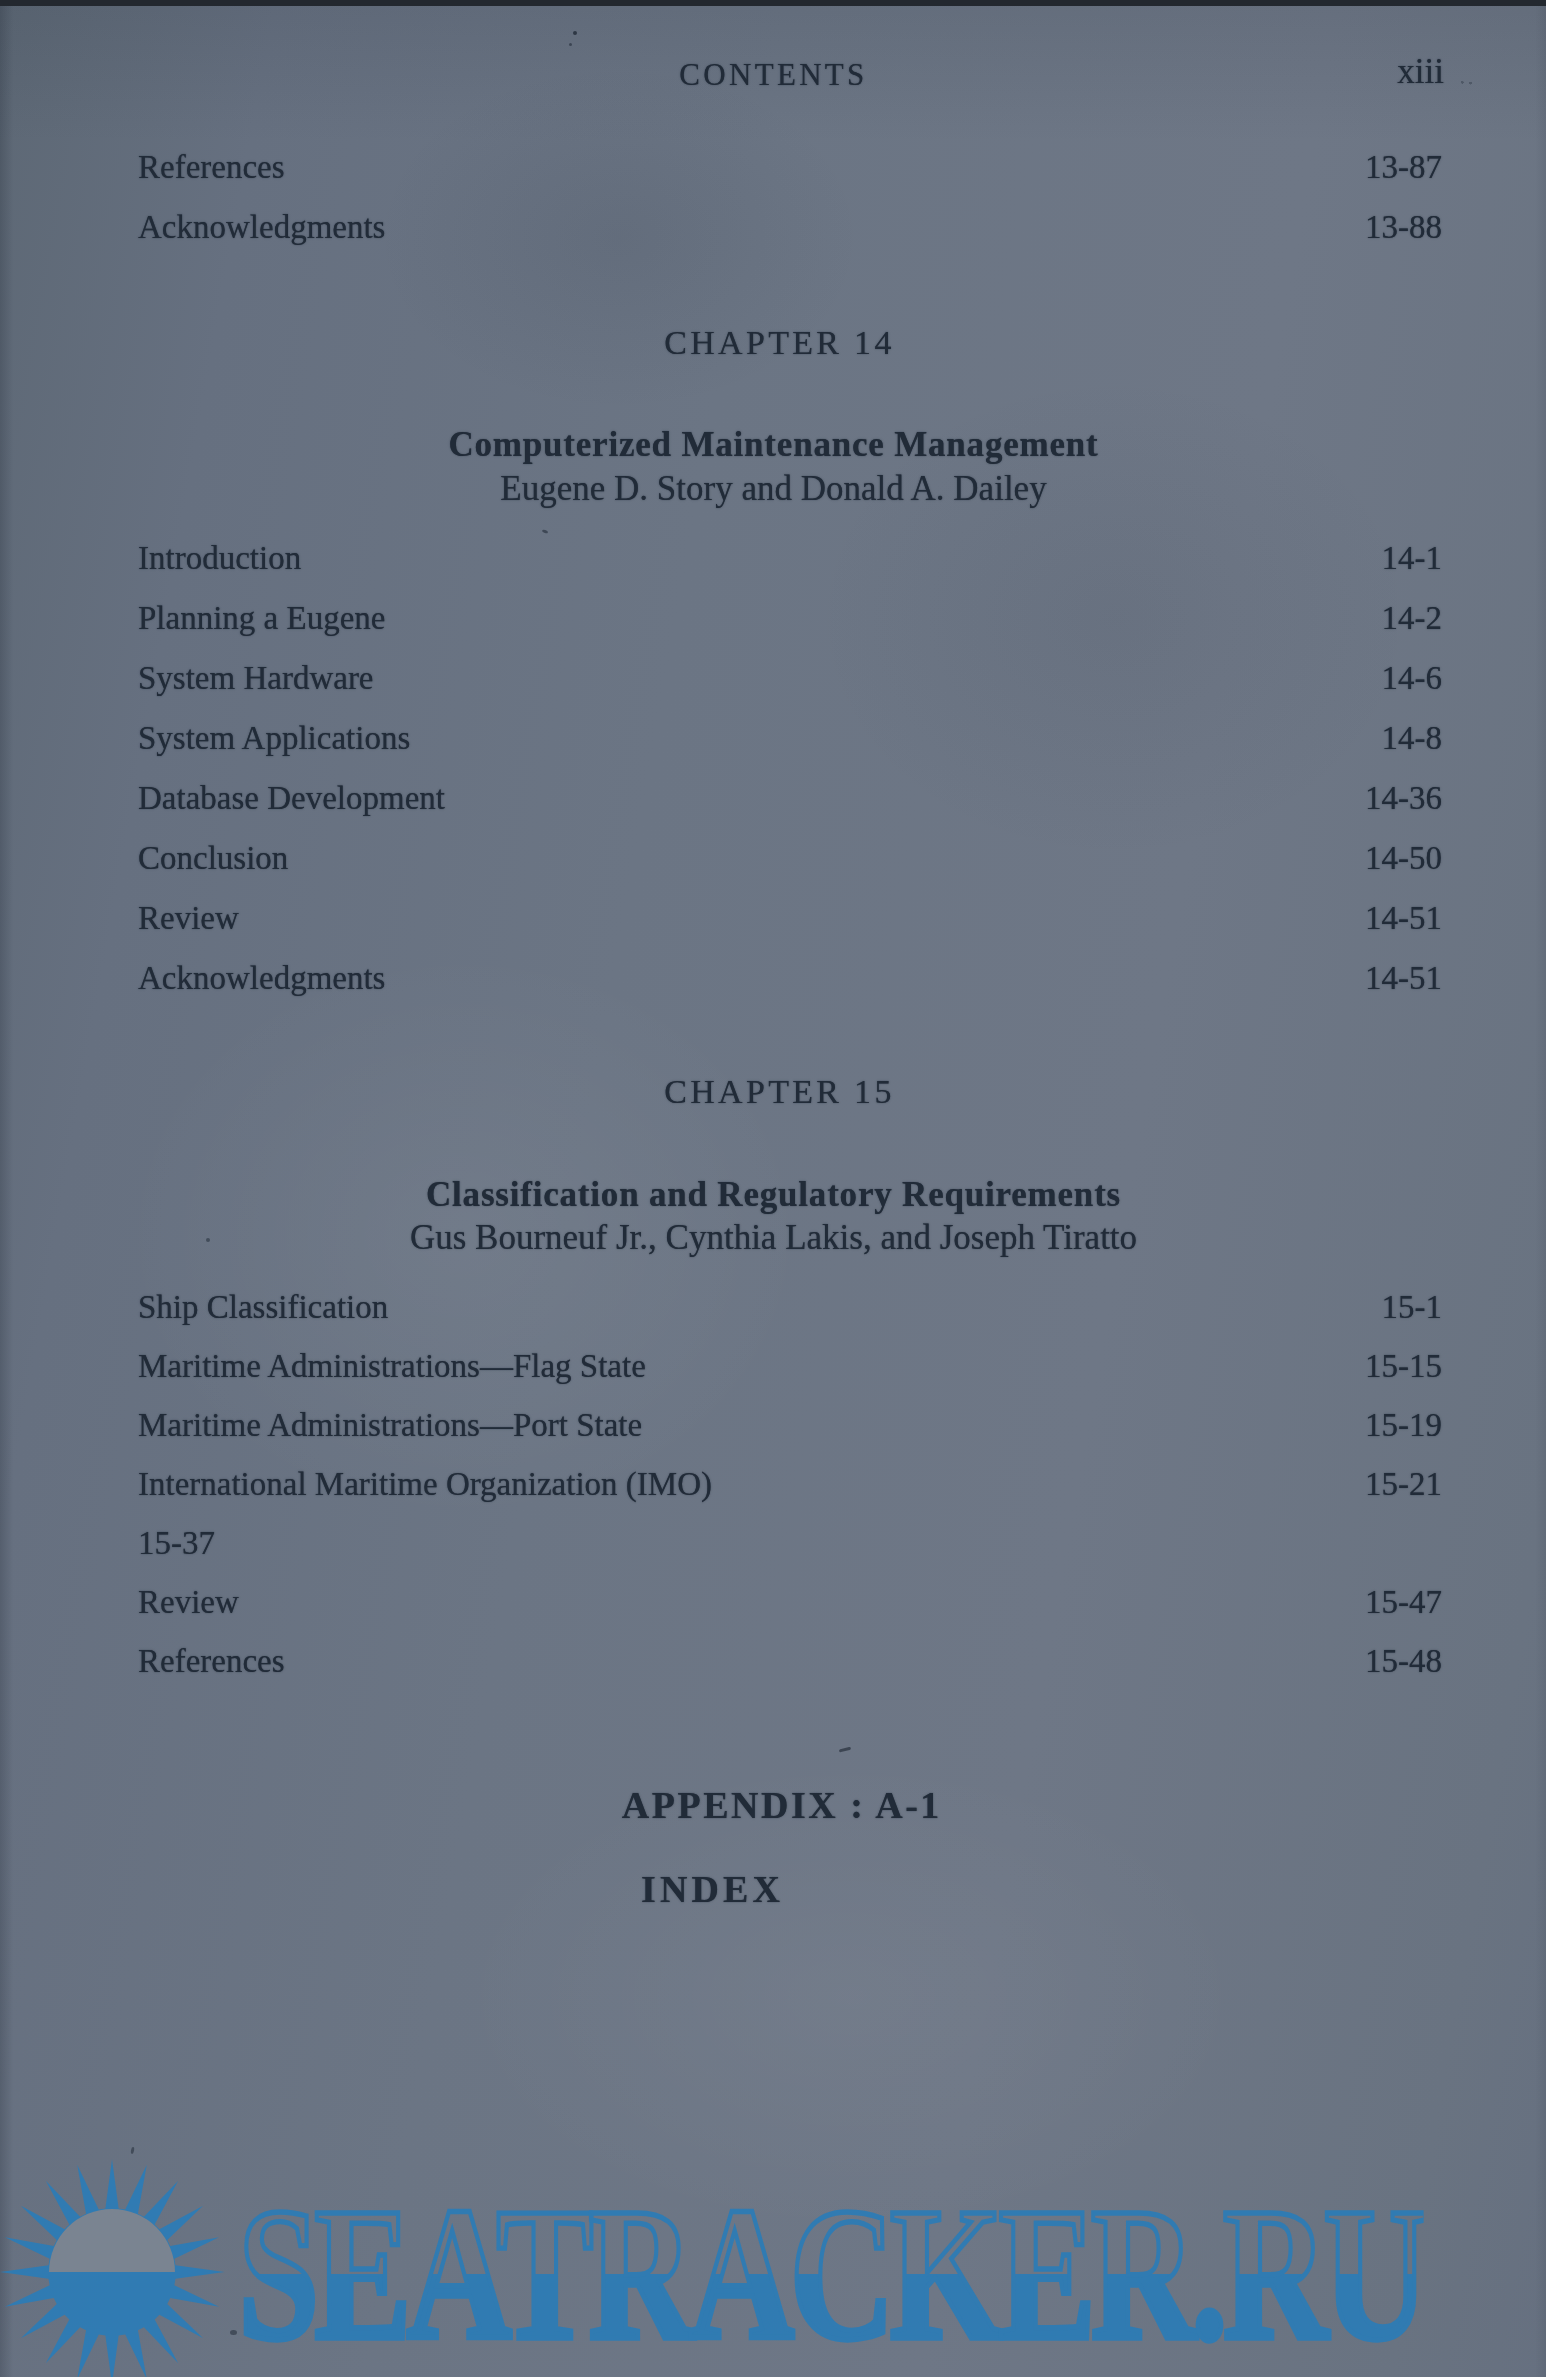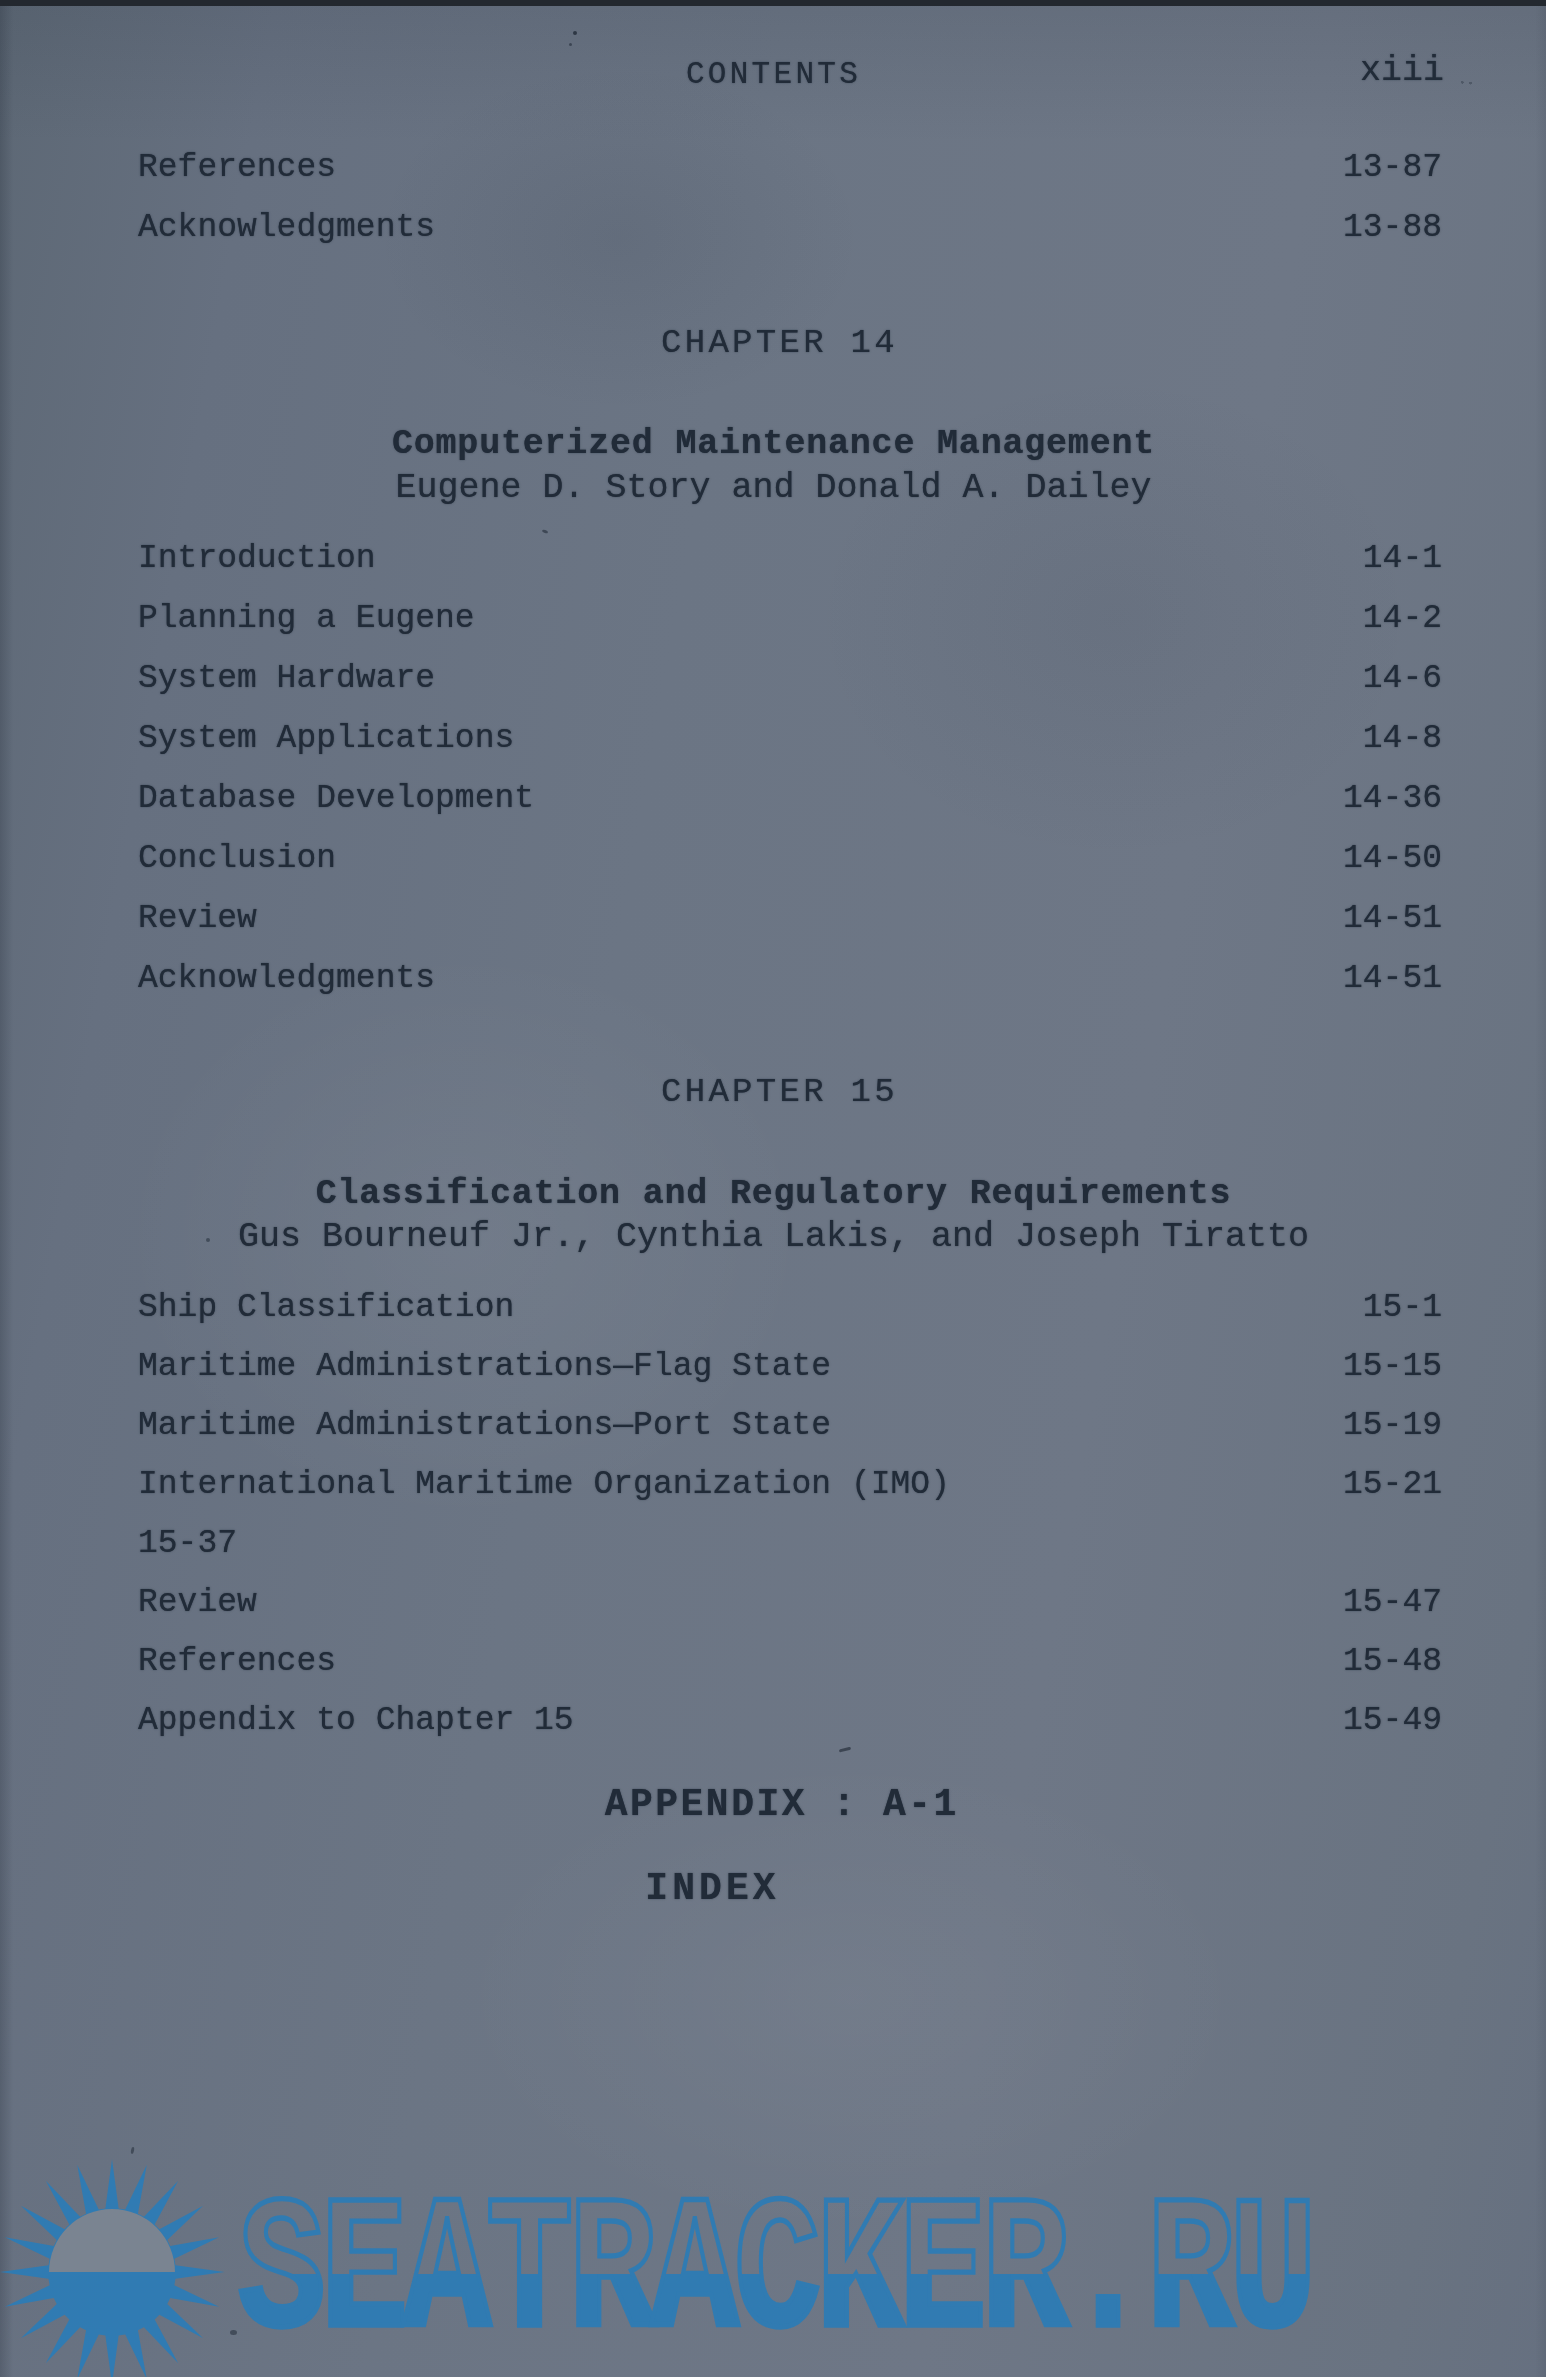--- a/index.html
+++ b/index.html
@@ -1,18 +1,18 @@
 <!DOCTYPE html>
 <html style="font-size:13.2px"><head>
 <meta charset="utf-8">
 <style>
   html,body{margin:0;padding:0;background:#555;}
   .page{
     position:relative; width:1547px; height:2377px; overflow:hidden;
-    font-family:Liberation Mono, monospace;
+    font-family:Liberation Serif, serif;
     background:
       linear-gradient(180deg, rgba(46,56,70,.14) 0%, rgba(46,56,70,0) 6%),
       linear-gradient(100deg, #5d6875 0%, #667080 14%, #6b7584 40%, #6e7786 68%, #697381 92%, #667080 100%);
   }
   .mottle{
     position:absolute; inset:0; pointer-events:none;
     background:
       radial-gradient(348px 248px at 40% 10%, rgba(38,48,62,.10), rgba(38,48,62,0) 70%),
       radial-gradient(430px 348px at 72% 26%, rgba(40,50,64,.08), rgba(40,50,64,0) 70%),
       radial-gradient(497px 414px at 30% 52%, rgba(255,255,255,.05), rgba(255,255,255,0) 70%),
@@ -152,24 +152,20 @@
     <div class="row h71">
       <span class="entry ink">15-37</span>
     </div>
     <div class="row h71">
       <span class="entry ink">Review</span>
       <span class="entry ink">15-47</span>
     </div>
     <div class="row h71">
       <span class="entry ink">References</span>
       <span class="entry ink">15-48</span>
-    </div>
-    <div class="row h71">
-      <span class="entry ink">Appendix to Chapter 15</span>
-      <span class="entry ink">15-49</span>
     </div>
   </div>
 
   <div class="abs center appendix-line ink">APPENDIX : A-1</div>
   <div class="abs center index-line ink">INDEX</div>
 
   <div class="speck" style="left:573px; top:31px;  width:4.1px; height:4.1px; opacity:.75;"></div>
   <div class="speck" style="left:569px; top:43px;  width:3.3px; height:3.3px; opacity:.55;"></div>
   <div class="speck" style="left:542px; top:530px; width:5.8px; height:3.3px; opacity:.55; transform:rotate(18deg);"></div>
   <div class="speck" style="left:206px; top:1238px; width:4.1px; height:4.1px; opacity:.5;"></div>

